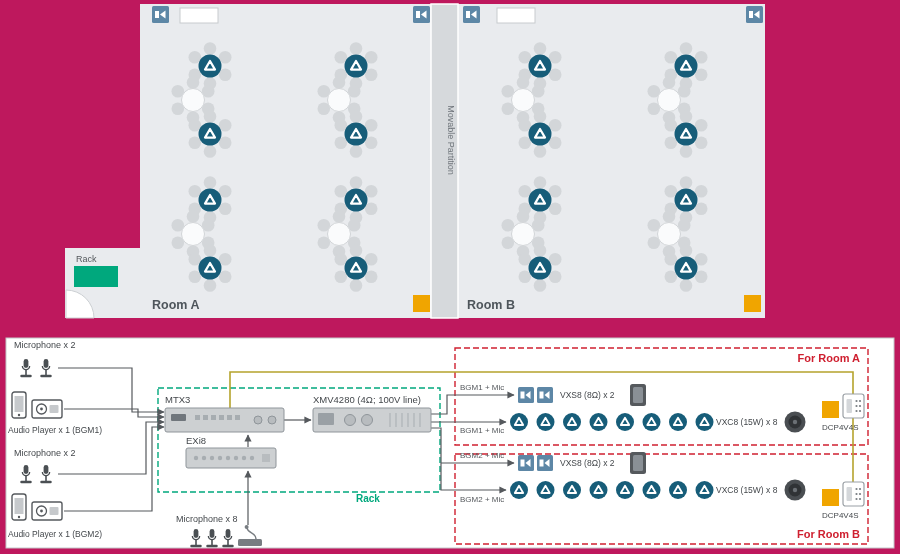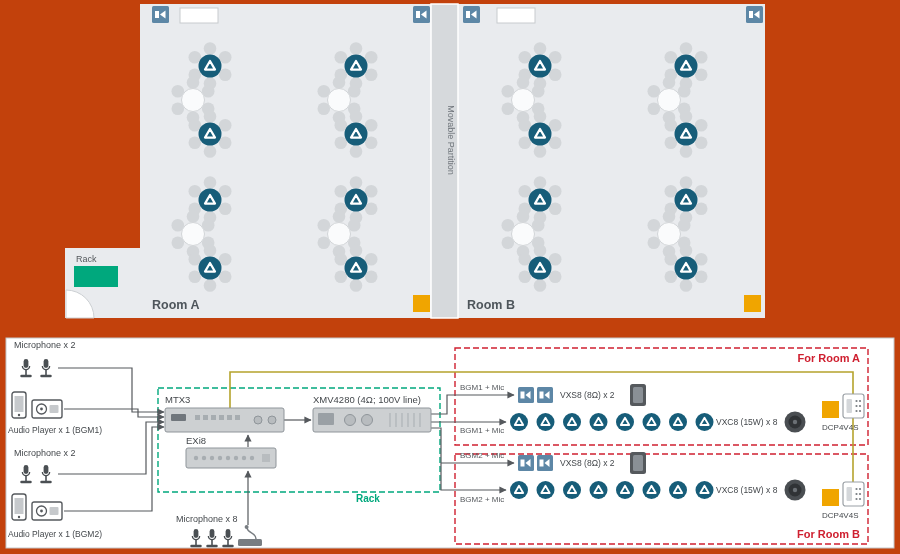--- a/index.html
+++ b/index.html
@@ -1,17 +1,17 @@
 <!DOCTYPE html>
 <html><head>
 <meta charset="utf-8">
 <style>
   html,body{margin:0;padding:0;background:#fff;}
   body{width:900px;height:554px;overflow:hidden;font-family:"Liberation Sans",sans-serif;}
-  .diagram-wrap{width:900px;height:554px;position:relative;background:#c2410c;}
+  .diagram-wrap{width:900px;height:554px;position:relative;background:#be185d;}
   svg{display:block;}
   svg text{font-family:"Liberation Sans",sans-serif;}
 </style>
 </head>
 <body>
 
 <div class="diagram-wrap">
 
 <svg width="900" height="332" viewBox="0 0 900 332">
   <defs>

